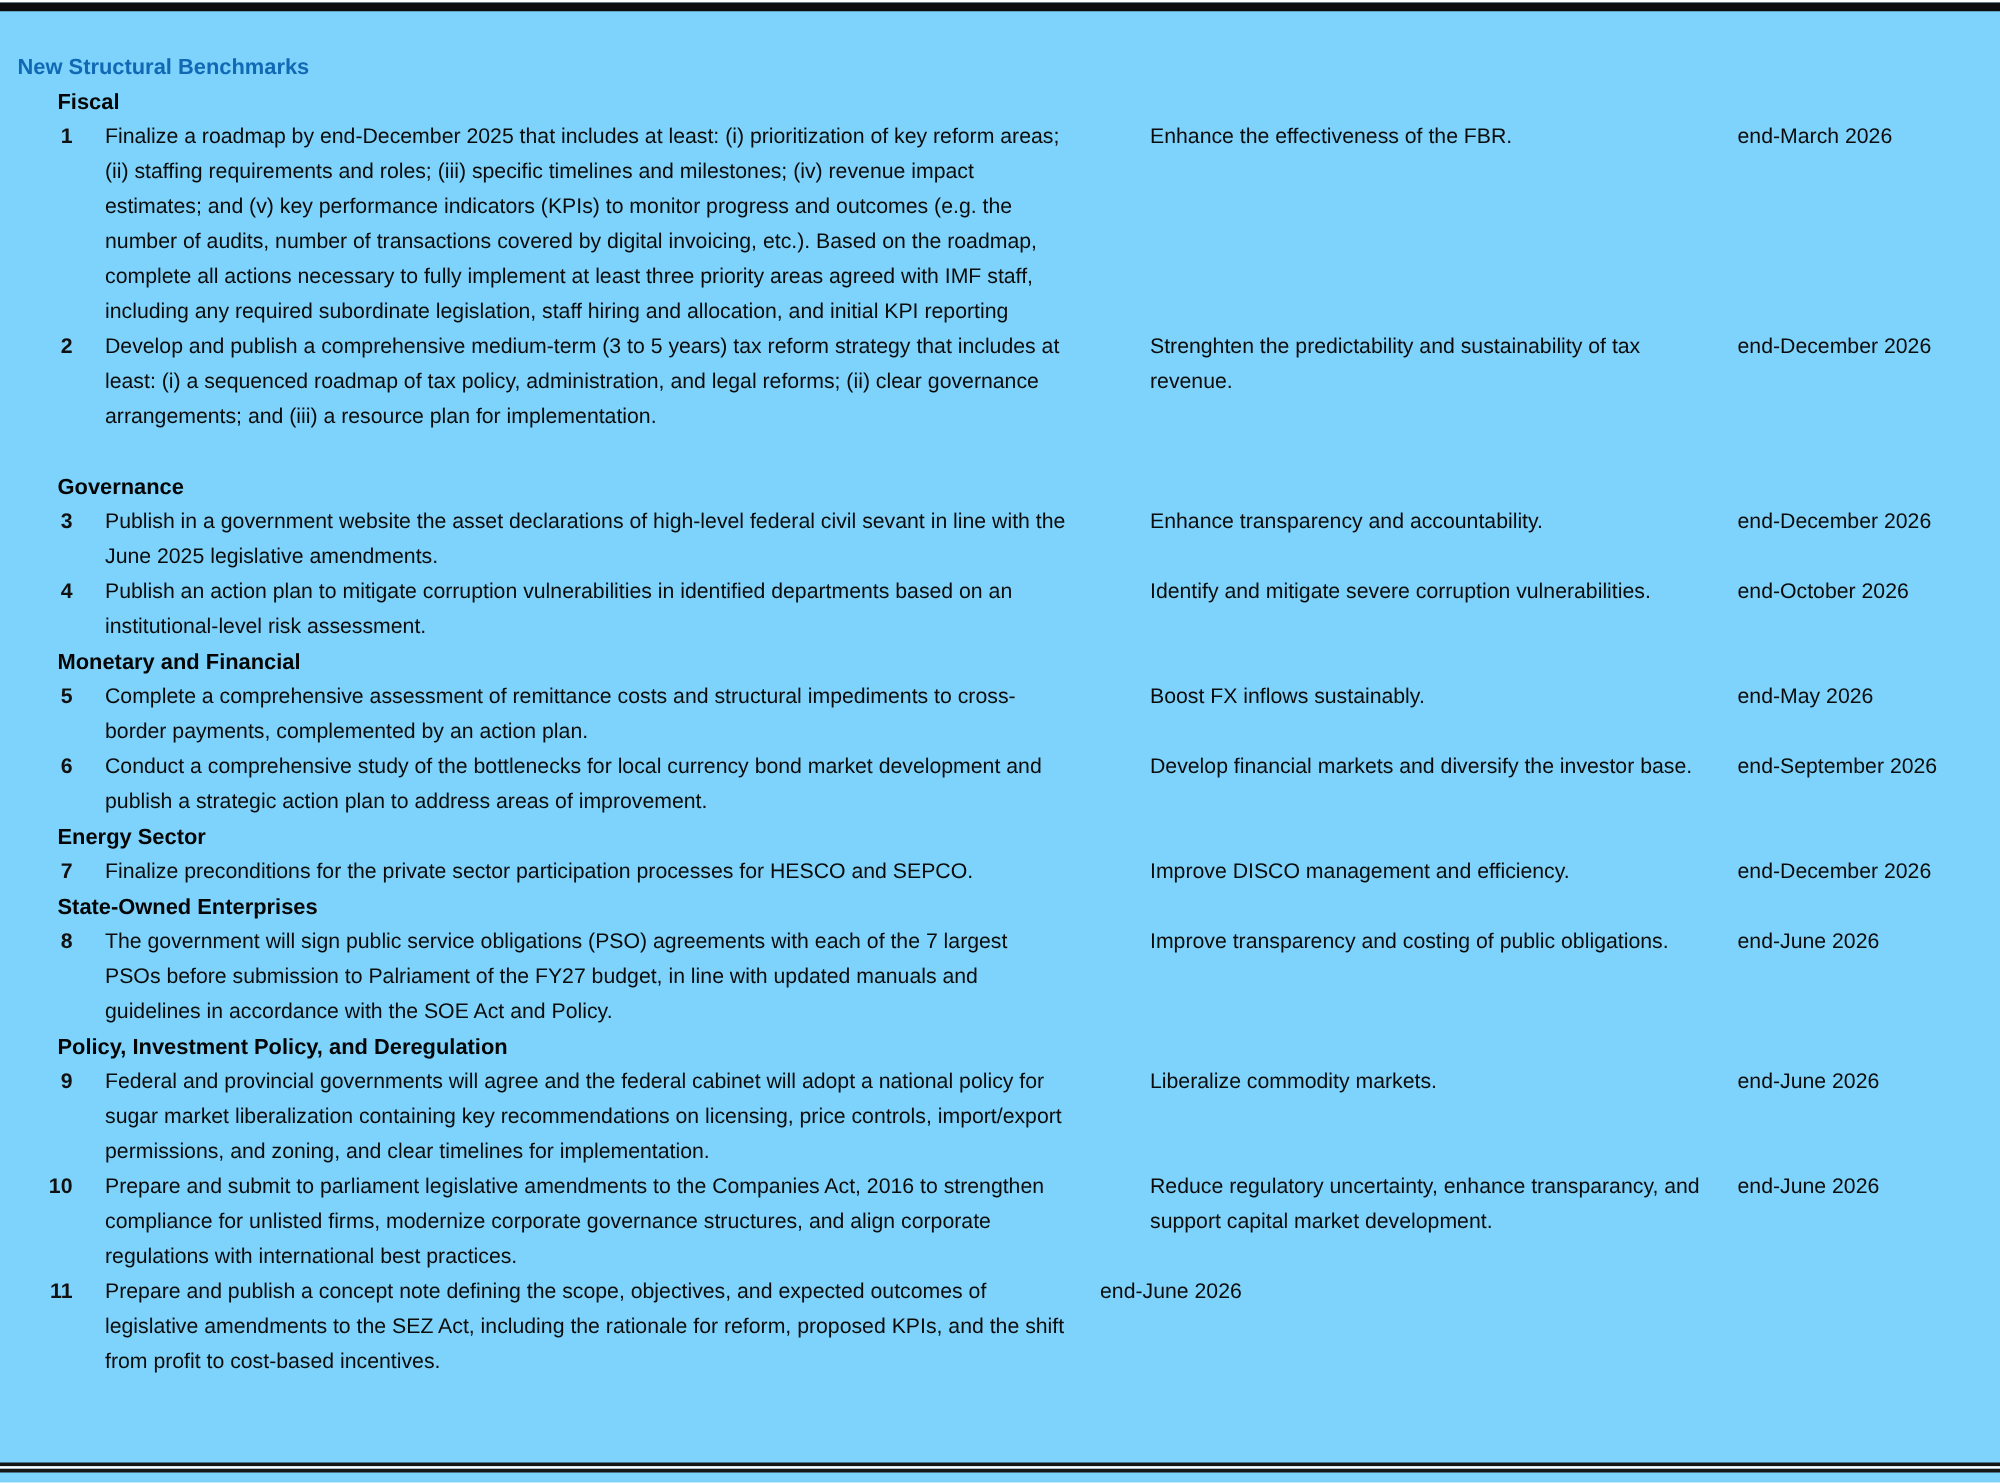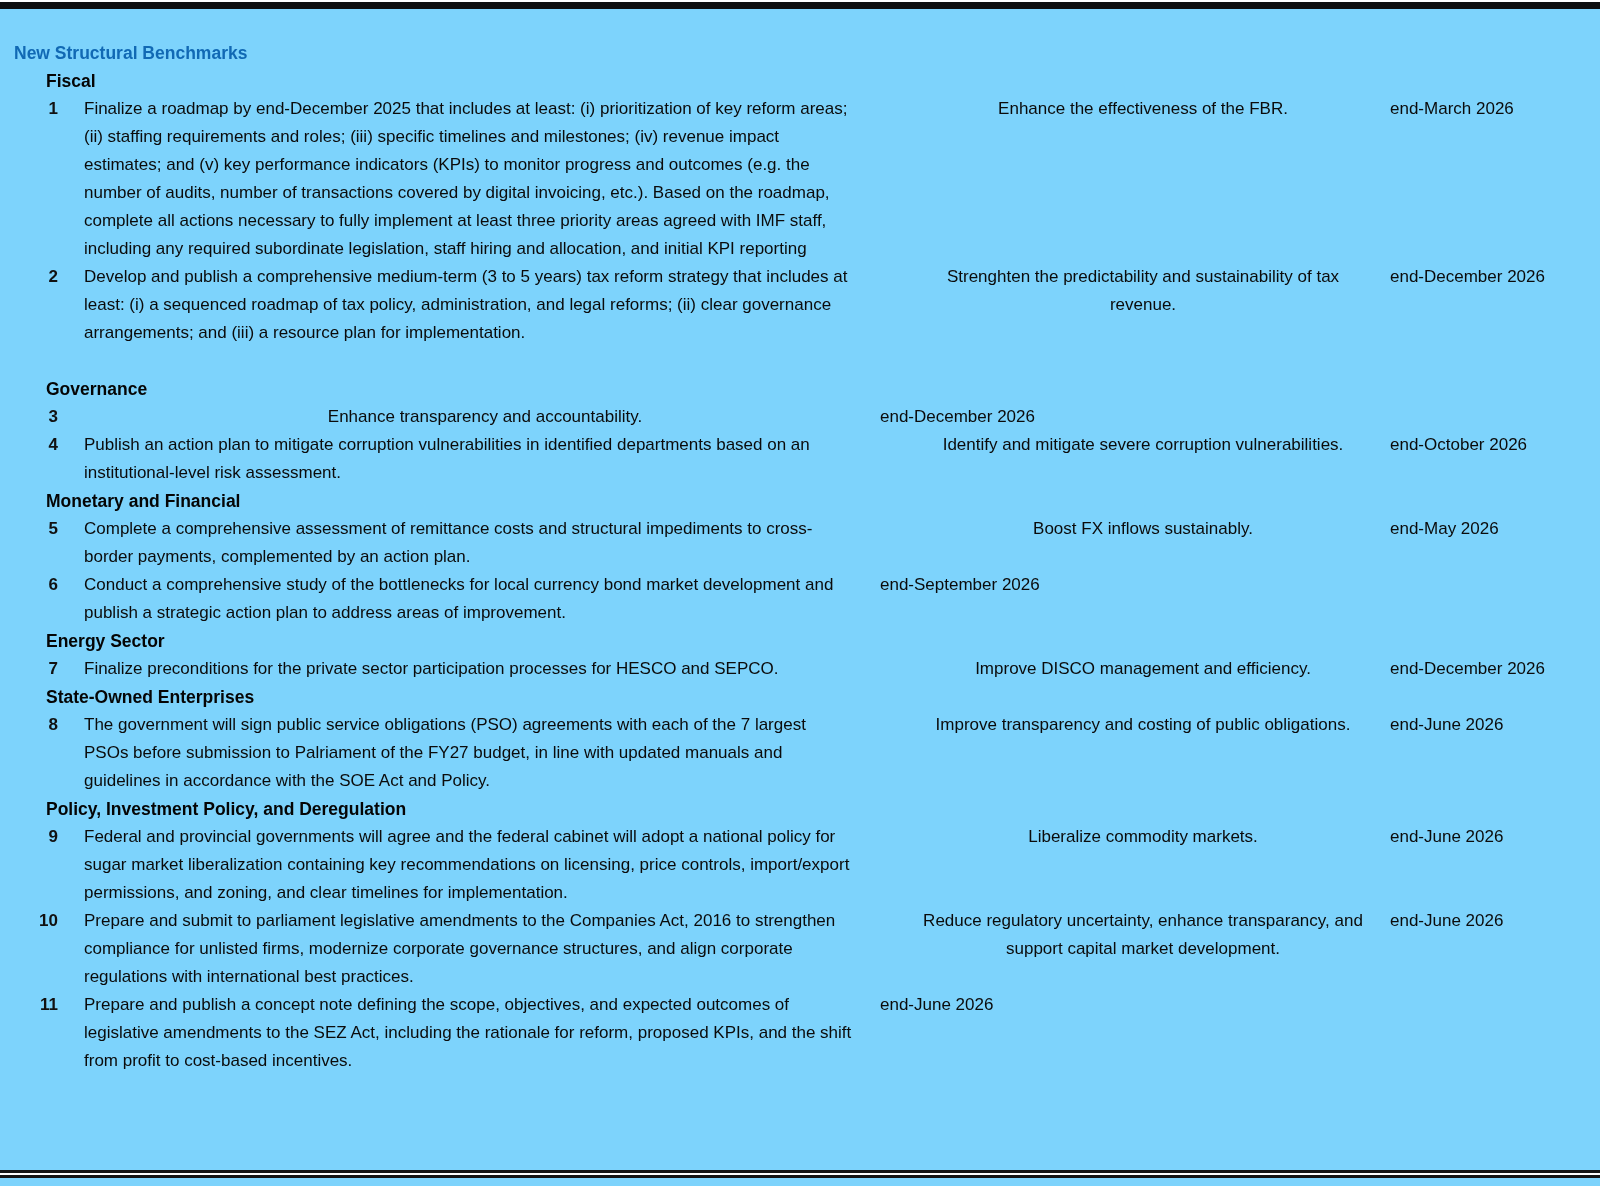--- a/index.html
+++ b/index.html
@@ -34,21 +34,21 @@
     grid-template-columns: 64px 806px 510px 1fr;
     align-items: start;
   }
   .cell-num {
     text-align: right;
     padding-right: 6px;
     font-weight: 700;
     color: #111;
   }
   .cell-desc { padding-left: 20px; padding-right: 16px; }
-  .cell-obj  { padding-left: 50px; padding-right: 14px; text-align: center; }
+  .cell-obj  { padding-left: 50px; padding-right: 14px; }
   .cell-date { padding-left: 10px; white-space: nowrap; }
   .bottom-rules { flex: 0 0 auto; margin-bottom: 8px; }
   .rule-thin { height: 3px; background: #151515; }
   .rule-gap { height: 2px; background: #fdfdfd; }
 </style>
 </head>
 <body>
 
 <div class="page">
   <div class="top-strip"></div>
@@ -71,20 +71,21 @@
         <div class="cell-desc">Develop and publish a comprehensive medium-term (3 to 5 years) tax reform strategy that includes at least: (i) a sequenced roadmap of tax policy, administration, and legal reforms; (ii) clear governance arrangements; and (iii) a resource plan for implementation.</div>
         <div class="cell-obj">Strenghten the predictability and sustainability of tax revenue.</div>
         <div class="cell-date">end-December 2026</div>
       </div>
     </div>
 
     <div class="section gap-before">
       <div class="section-header">Governance</div>
       <div class="row">
         <div class="cell-num">3</div>
+        <div class="cell-desc">Publish in a government website the asset declarations of high-level federal civil sevant in line with the June 2025 legislative amendments.</div>
         <div class="cell-obj">Enhance transparency and accountability.</div>
         <div class="cell-date">end-December 2026</div>
       </div>
       <div class="row">
         <div class="cell-num">4</div>
         <div class="cell-desc">Publish an action plan to mitigate corruption vulnerabilities in identified departments based on an institutional-level risk assessment.</div>
         <div class="cell-obj">Identify and mitigate severe corruption vulnerabilities.</div>
         <div class="cell-date">end-October 2026</div>
       </div>
     </div>
@@ -93,20 +94,21 @@
       <div class="section-header">Monetary and Financial</div>
       <div class="row">
         <div class="cell-num">5</div>
         <div class="cell-desc">Complete a comprehensive assessment of remittance costs and structural impediments to cross-border payments, complemented by an action plan.</div>
         <div class="cell-obj">Boost FX inflows sustainably.</div>
         <div class="cell-date">end-May 2026</div>
       </div>
       <div class="row">
         <div class="cell-num">6</div>
         <div class="cell-desc">Conduct a comprehensive study of the bottlenecks for local currency bond market development and publish a strategic action plan to address areas of improvement.</div>
+        <div class="cell-obj">Develop financial markets and diversify the investor base.</div>
         <div class="cell-date">end-September 2026</div>
       </div>
     </div>
 
     <div class="section">
       <div class="section-header">Energy Sector</div>
       <div class="row">
         <div class="cell-num">7</div>
         <div class="cell-desc">Finalize preconditions for the private sector participation processes for HESCO and SEPCO.</div>
         <div class="cell-obj">Improve DISCO management and efficiency.</div>

